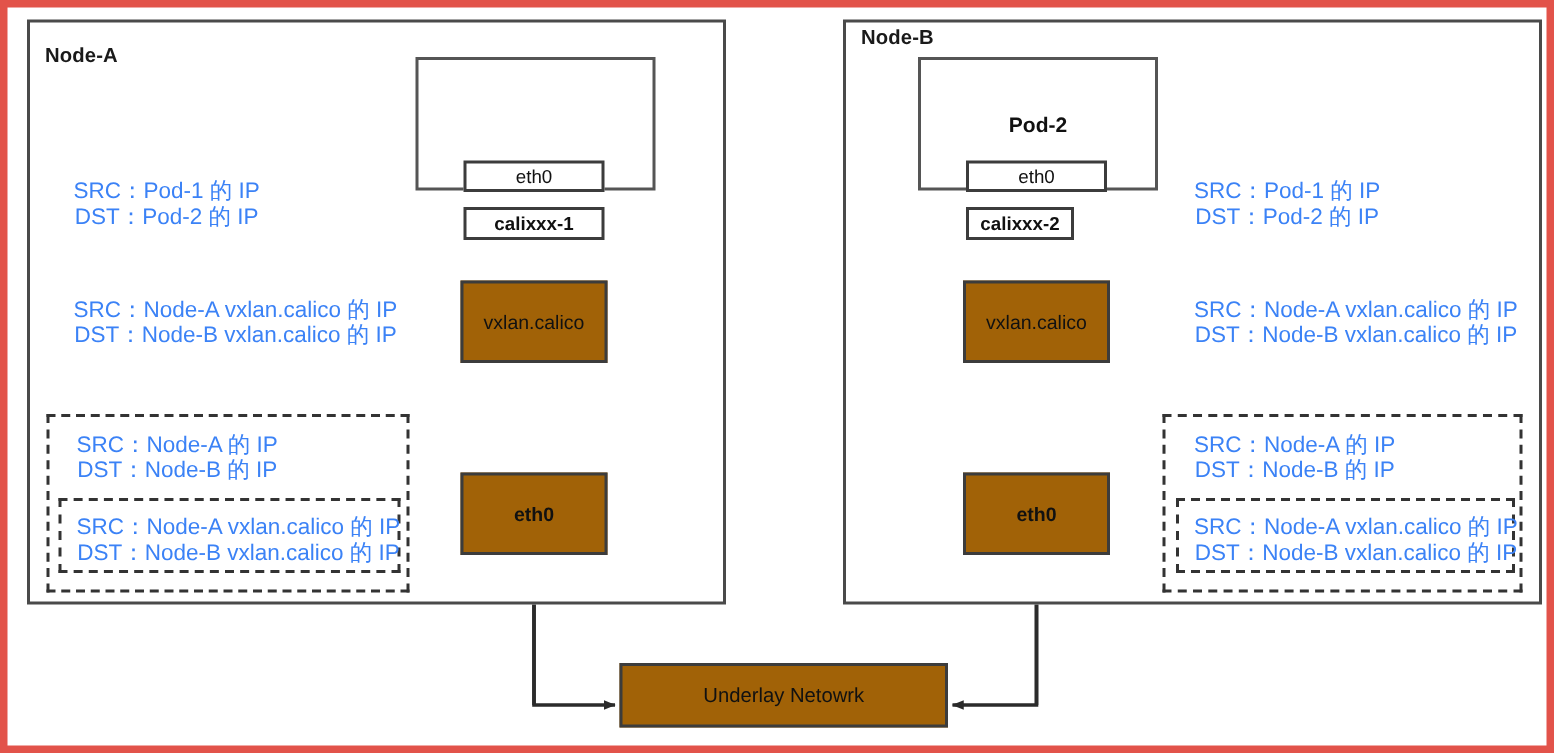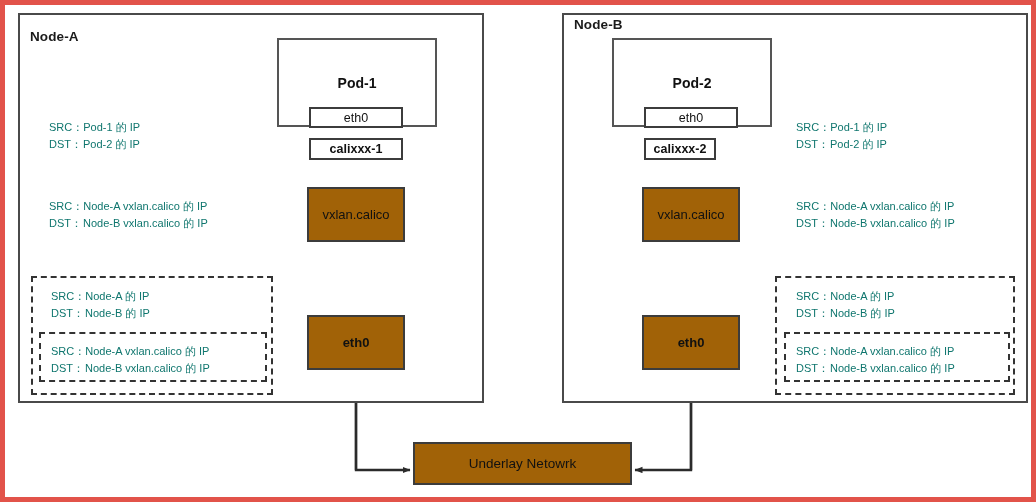--- a/index.html
+++ b/index.html
@@ -72,24 +72,25 @@
   .dev-box.bold { font-weight: bold; }
 
   
   .dash-box {
     border: 2px dashed #333333;
     background: transparent;
   }
 
   
   .srcdst {
-    color: #0f766e;
-    font-size: 11px;
+    color: #3b82f6;
+    font-size: 15px;
     line-height: 17px;
     white-space: nowrap;
+    text-align: center;
   }
   .srcdst .row { display: block; }
   .srcdst .key { display: inline-block; min-width: 34px; }
 
   
   #wires { position: absolute; left: 0; top: 0; width: 1036px; height: 502px; }
 </style>
 </head>
 <body>
 
@@ -130,21 +131,20 @@
     </g>
     <g>
       <path d="M841,257 L841,241 L833,241 L848,224 L863,241 L855,241 L855,257 z" fill="#d9d9d9" stroke="#808080" stroke-width="1.6"></path>
     </g>
   </svg>
 
   <div class="abs node-box" style="left:13px; top:8px; width:466px; height:390px;"></div>
   <div class="node-title" style="left:25px; top:12px;margin-top:12px;">Node-A</div>
 
   <div class="abs pod-box" style="left:272px; top:33px; width:160px; height:89px;"></div>
-  <div class="pod-label" style="left:272px; width:160px; top:70px;">Pod-1</div>
 
   <div class="abs iface-box" style="left:304px; top:102px; width:94px; height:21px;">
     <span>eth0</span>
   </div>
   <div class="abs iface-box bold" style="left:304px; top:121px; width:94px; height:22px;">
     <span>calixxx-1</span>
   </div>
 
   <div class="abs dev-box" style="left:302px; top:182px; width:98px; height:55px;">
     <span>vxlan.calico</span>

